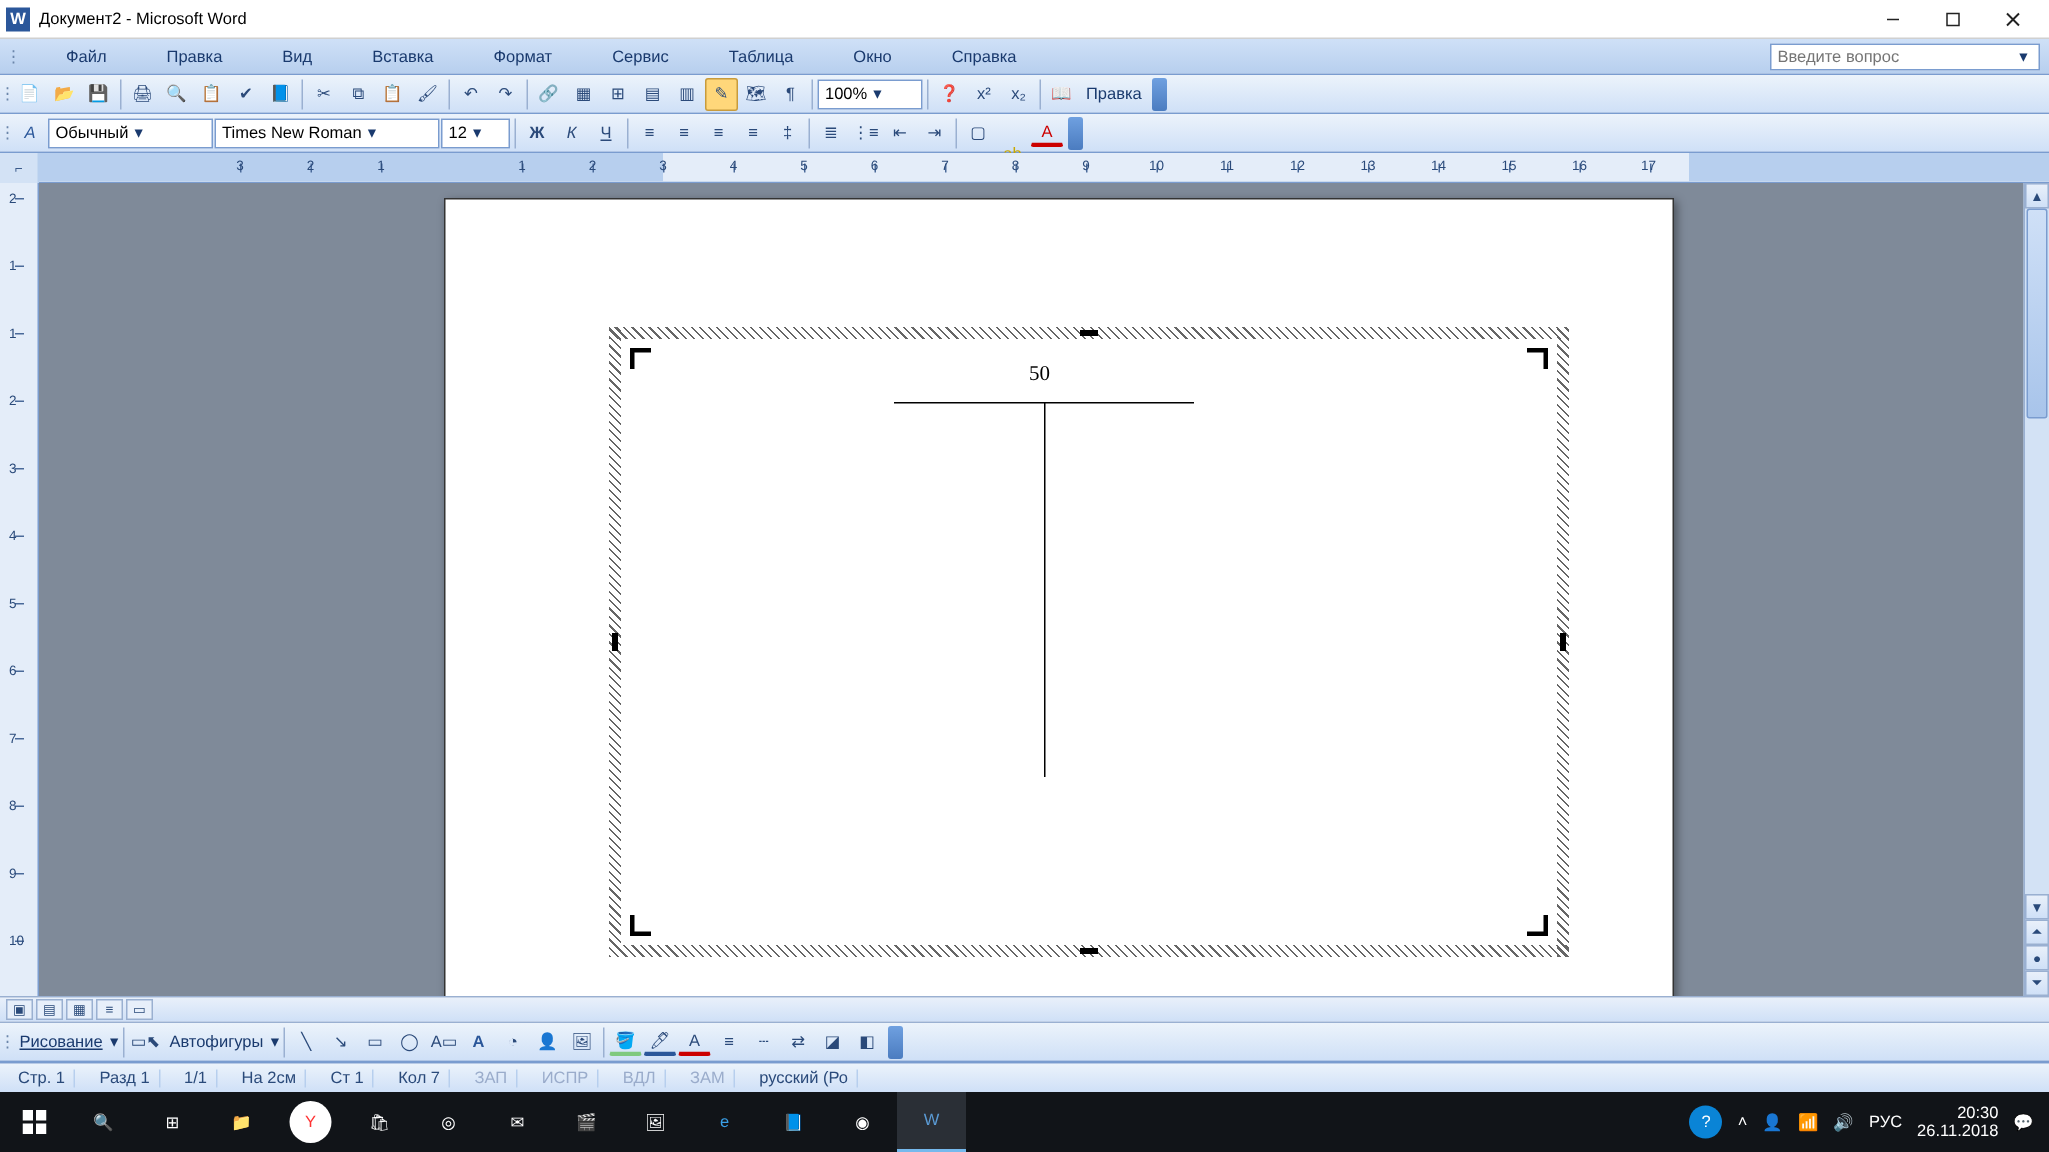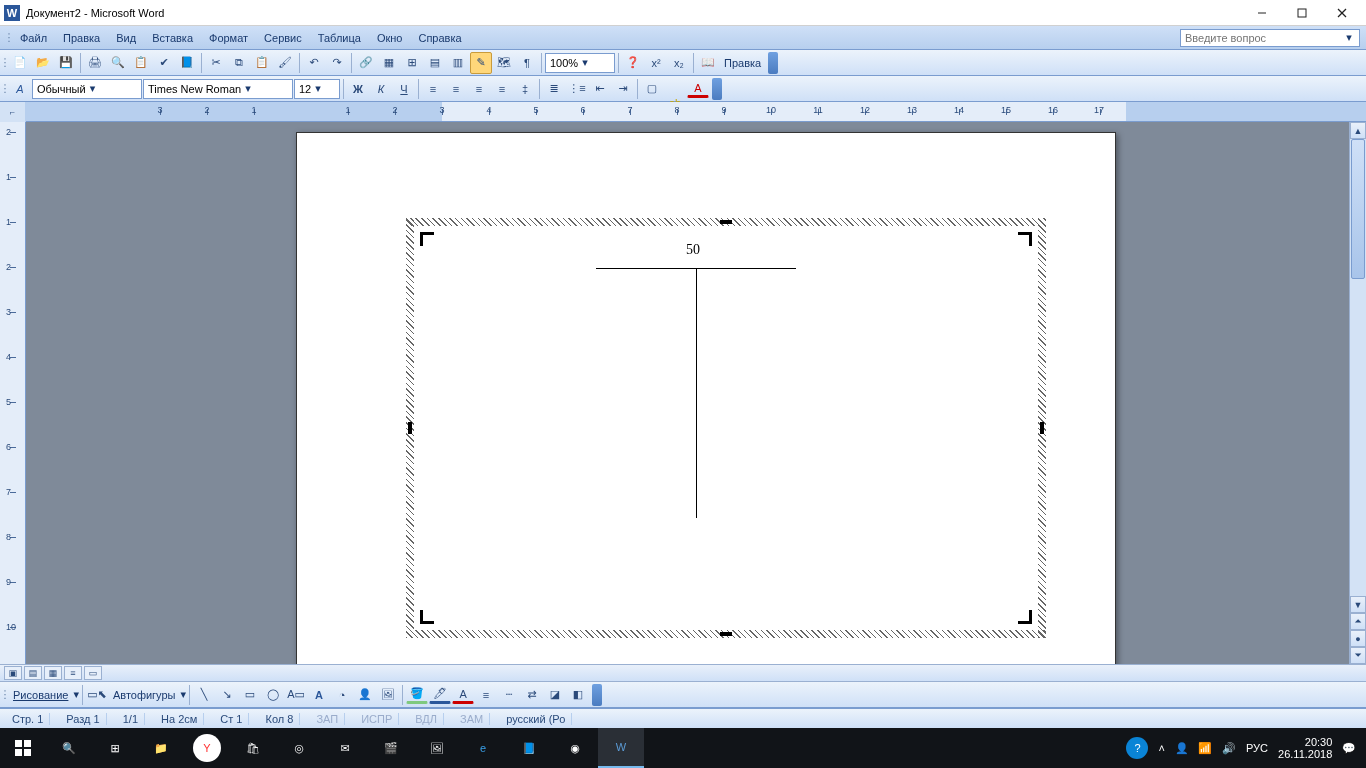--- a/index.html
+++ b/index.html
@@ -3,21 +3,21 @@
 <meta charset="utf-8">
 <style>
 * { margin: 0; padding: 0; box-sizing: border-box; font-family: "Segoe UI", Tahoma, sans-serif; font-size: 11px; }
 html, body { width: 1366px; height: 768px; overflow: hidden; background: #4a5568; }
 .window { width: 1366px; height: 768px; display: flex; flex-direction: column; background: #fff; }
 .titlebar { height: 26px; background: #fff; display: flex; align-items: center; padding: 0 4px; border-bottom: 1px solid #d0d0d0; }
 .titlebar .wicon { width: 16px; height: 16px; background: #2b579a; color: #fff; display: inline-flex; align-items: center; justify-content: center; font-weight: bold; margin-right: 6px; }
 .titlebar .title { flex: 1; color: #000; }
 .titlebar .winbtn { width: 40px; height: 26px; display: inline-flex; align-items: center; justify-content: center; color: #222; }
 .menubar { height: 24px; background: linear-gradient(#cfe0f7, #b7cfee); display: flex; align-items: center; padding: 0 6px; border-bottom: 1px solid #7a9ccf; }
-.menubar .mitem { padding: 2px 8px; color: #1a3a6e; cursor: default; }
+.menubar .mitem { padding: 2px 8px; color: #1a3a6e; cursor: default; margin-left: 24px; }
 .menubar .spacer { flex: 1; }
 .askbox { width: 180px; height: 18px; background: #fff; border: 1px solid #7a9ccf; display: flex; align-items: center; padding: 0 4px; color: #7a7a7a; }
 .askbox input { border: none; outline: none; flex: 1; font-size: 11px; color: #333; }
 .askbox .dd { width: 12px; text-align: center; color: #1a3a6e; }
 .toolbar { height: 26px; background: linear-gradient(#ecf3fb, #cfe0f7); border-bottom: 1px solid #7a9ccf; display: flex; align-items: center; padding: 0 2px; gap: 1px; }
 .tbtn { width: 22px; height: 22px; display: inline-flex; align-items: center; justify-content: center; border: 1px solid transparent; border-radius: 2px; color: #2b4a7a; }
 .tbtn.active { background: #ffd77a; border-color: #c89b3c; }
 .tsep { width: 1px; height: 20px; background: #9ab0d1; margin: 0 2px; }
 .grip { width: 6px; height: 22px; display: inline-flex; align-items: center; justify-content: center; color: #6b86aa; }
 .combo { height: 20px; background: #fff; border: 1px solid #7a9ccf; display: inline-flex; align-items: center; padding: 0 4px; color: #000; }
@@ -355,21 +355,21 @@
     <div class="tbtn">◧</div>
     <div class="toolbar-end"></div>
   </div>
 
   <div class="statusbar">
     <span class="cell">Стр. 1</span>
     <span class="cell">Разд 1</span>
     <span class="cell">1/1</span>
     <span class="cell">На 2см</span>
     <span class="cell">Ст 1</span>
-    <span class="cell">Кол 8</span>
+    <span class="cell">Кол 7</span>
     <span class="cell dim">ЗАП</span>
     <span class="cell dim">ИСПР</span>
     <span class="cell dim">ВДЛ</span>
     <span class="cell dim">ЗАМ</span>
     <span class="cell">русский (Ро</span>
   </div>
 
   <div class="taskbar">
     <div class="tb">
         <svg width="16" height="16">

